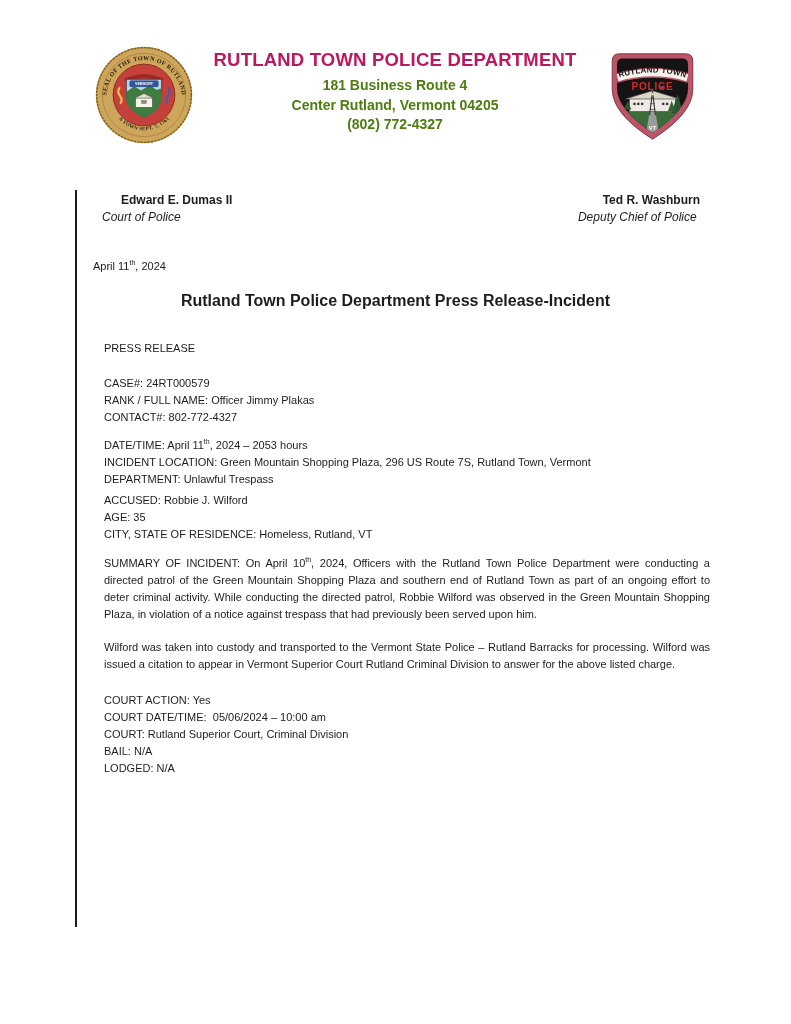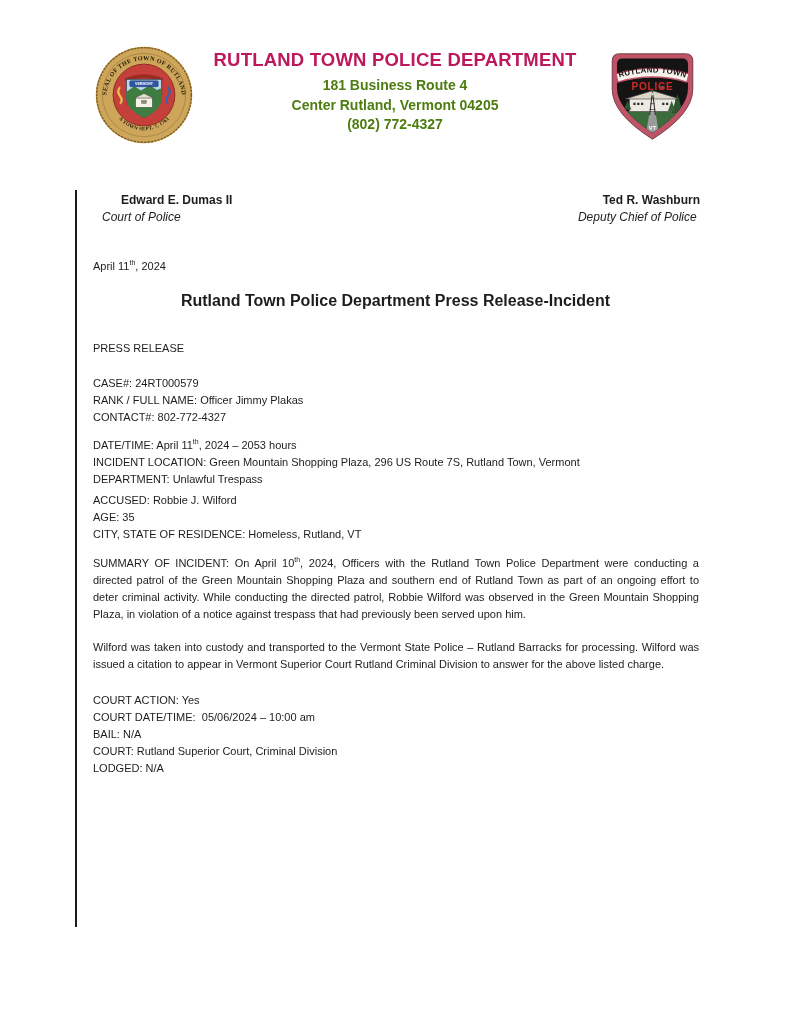--- a/index.html
+++ b/index.html
@@ -21,21 +21,21 @@
   .officials { position:absolute; top:192px; left:93px; right:91px; display:flex; justify-content:space-between; font-size:12px; line-height:16.5px; }
   .official-name  { font-weight:bold;padding-left:28px; }
   .official-title { font-style:italic; }
   .official-left .official-title { padding-left:9px; }
   .official-right { text-align:center; }
 
   .letter-date { position:absolute; top:260px; left:93px; font-size:11px; }
   .doc-title   { position:absolute; top:292px; left:0; right:0; text-align:center; font-size:16px; font-weight:bold; }
 
   
-  .content { position:absolute; top:340px; left:93px; width:606px; font-size:11px; line-height:17px; }
+  .content { position:absolute; top:340px; left:104px; width:606px; font-size:11px; line-height:17px; }
   .line { white-space:pre-wrap; }
   .just { text-align:justify; margin:0; }
   sup { font-size:7px; line-height:0; vertical-align:super; }
   .mt18{margin-top:18px} .mt11{margin-top:11px} .mt13{margin-top:4px}
   .mt12{margin-top:12px} .mt16{margin-top:16px} .mt41{margin-top:19px}
 </style>
 </head>
 <body>
 
 <div class="page">
@@ -161,19 +161,19 @@
       <div class="line">CITY, STATE OF RESIDENCE: Homeless, Rutland, VT</div>
     </div>
 
     <p class="just mt12"><span>SUMMARY OF INCIDENT: On April 10</span><sup>th</sup><span>, 2024, Officers with the Rutland Town Police Department were conducting a directed patrol of the Green Mountain Shopping Plaza and southern end of Rutland Town as part of an ongoing effort to deter criminal activity. While conducting the directed patrol, Robbie Wilford was observed in the Green Mountain Shopping Plaza, in violation of a notice against trespass that had previously been served upon him.</span></p>
 
     <p class="just mt16">Wilford was taken into custody and transported to the Vermont State Police – Rutland Barracks for processing. Wilford was issued a citation to appear in Vermont Superior Court Rutland Criminal Division to answer for the above listed charge.</p>
 
     <div class="mt41">
       <div class="line">COURT ACTION: Yes</div>
       <div class="line">COURT DATE/TIME:  05/06/2024 – 10:00 am</div>
+      <div class="line">COURT: Rutland Superior Court, Criminal Division</div>
       <div class="line">BAIL: N/A</div>
-      <div class="line">COURT: Rutland Superior Court, Criminal Division</div>
       <div class="line">LODGED: N/A</div>
     </div>
   </div>
 
 </div>
 
 </body></html>

